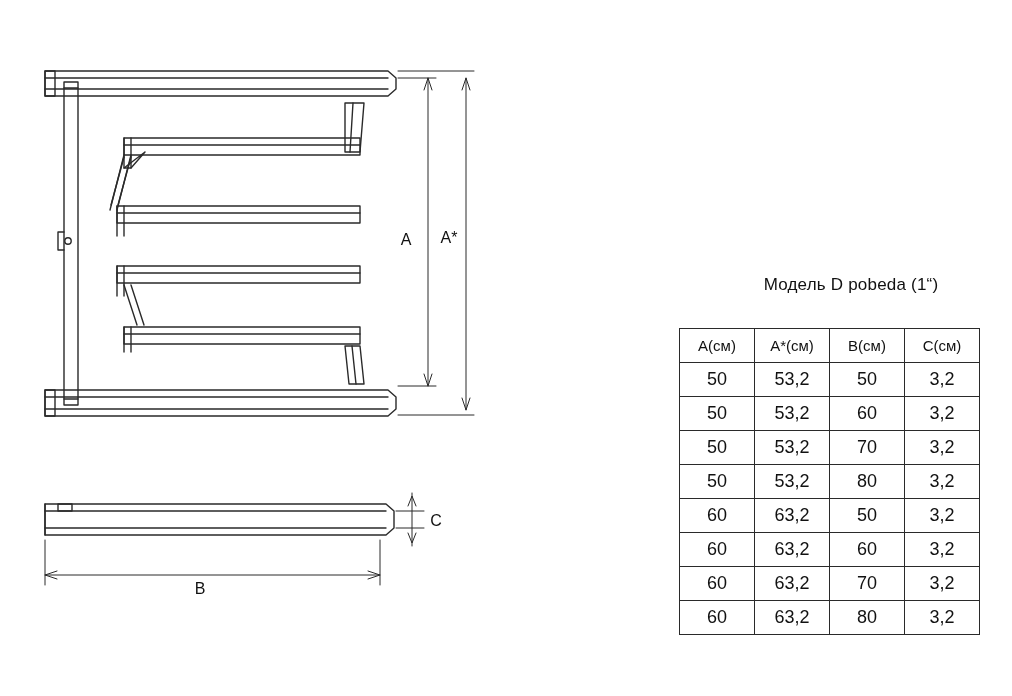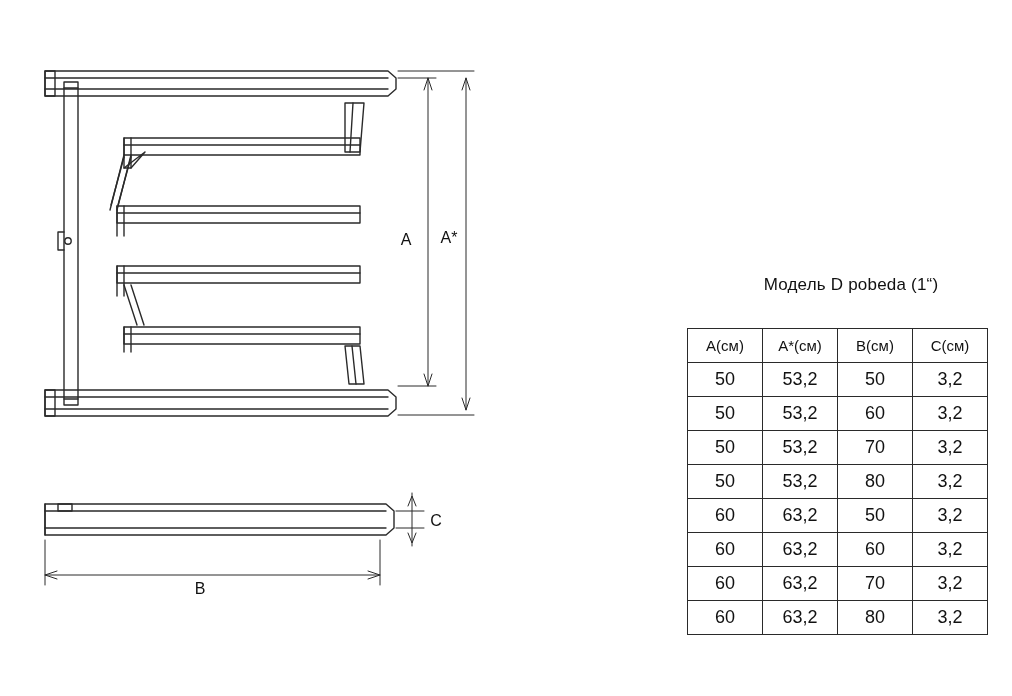--- a/index.html
+++ b/index.html
@@ -45,21 +45,20 @@
     font-size: 17px;
     letter-spacing: 0.2px;
     color: #111;
   }
   table.spec {
     position: absolute;
     left: 14px;
     top: 328px;
     border-collapse: collapse;
     table-layout: fixed;
-    margin-left: 8px;
   }
   table.spec th, table.spec td {
     border: 1px solid #2a2a2a;
     width: 74px;
     height: 33px;
     text-align: center;
     vertical-align: middle;
     font-size: 18px;
     font-weight: normal;
     color: #111;

